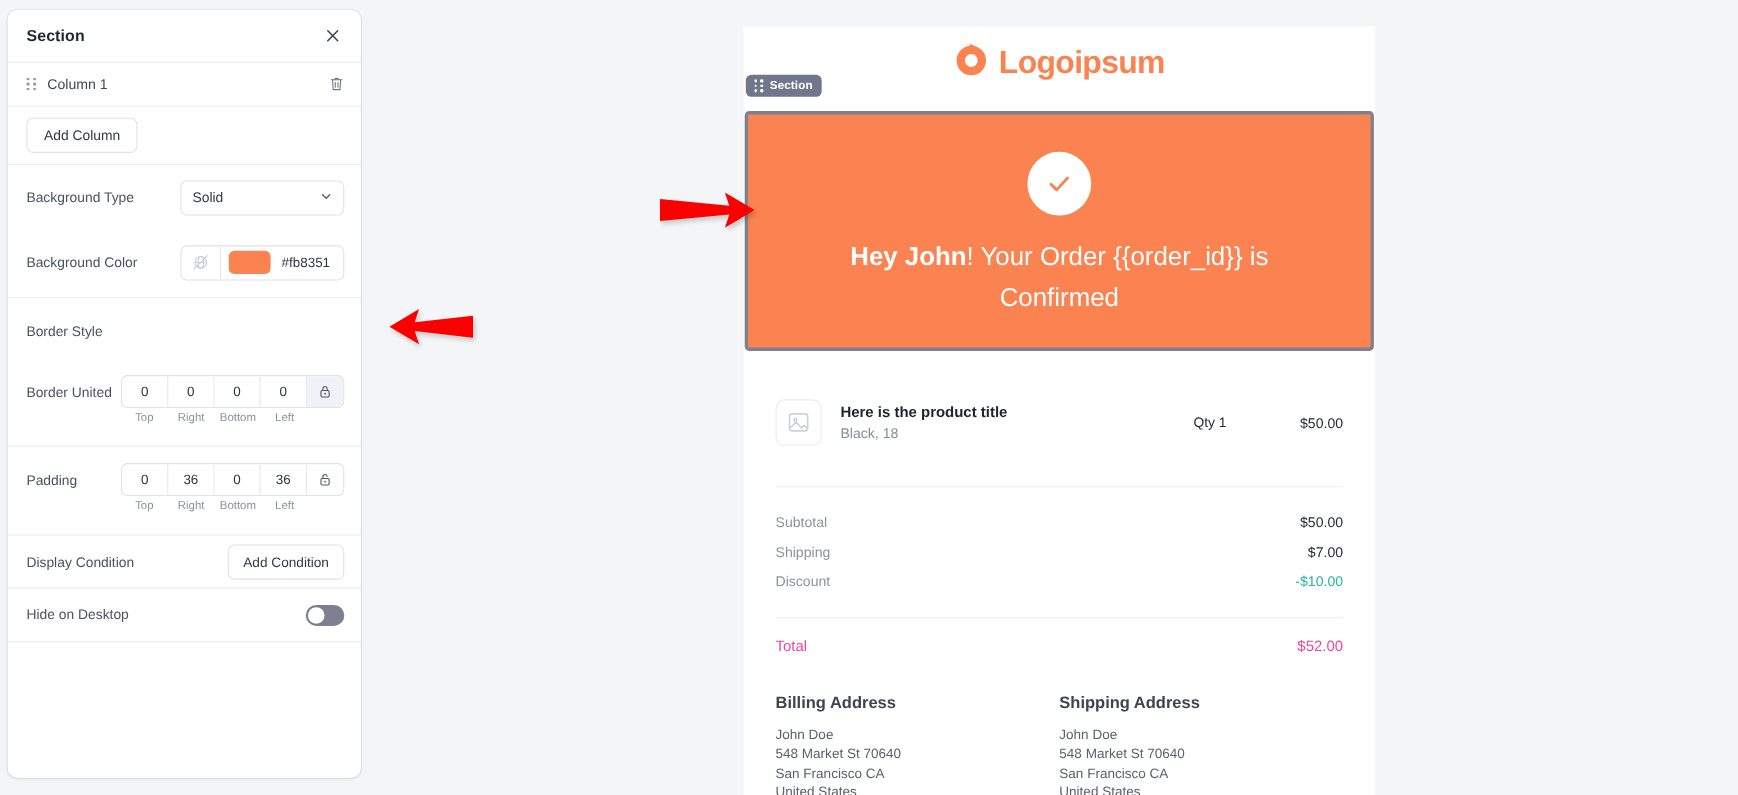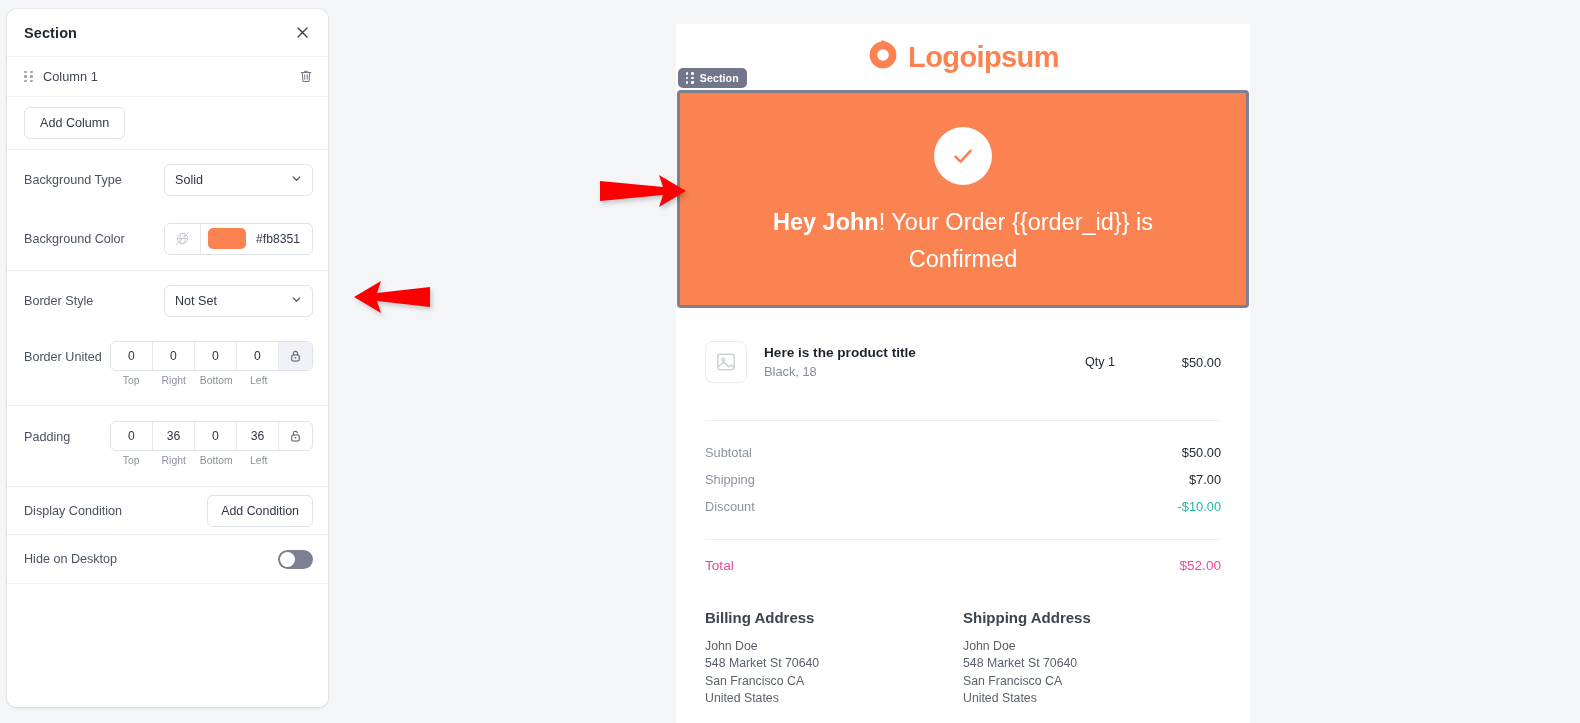--- a/index.html
+++ b/index.html
@@ -155,21 +155,21 @@
     border-radius: 5px; height: 20px;
     display: flex; align-items: center; gap: 6px;
     padding: 0 8px; z-index: 6;
   }
   .section-badge .bdots { display: grid; grid-template-columns: 2.6px 2.6px; gap: 2px 2.6px; }
   .section-badge .bdots i { width: 2.4px; height: 2.4px; background: #fff; border-radius: 50%; display: block; }
   .badge-label { font-size: 10.6px; font-weight: 600; letter-spacing: .1px; }
 
   .hero {
     position: relative;
-    margin: 0 1px;
+    margin: 11px 1px;
     background: #fb8351;
     border: 3px solid #7c8090;
     border-radius: 4px;
     padding: 26px 36px 30px;
     text-align: center;
     height: 218px;
   }
   .check-circle {
     width: 58px; height: 58px; border-radius: 50%; background: #fff;
     margin: 8px auto 0; display: flex; align-items: center; justify-content: center;
@@ -285,28 +285,20 @@
           <span class="hex">#fb8351</span>
         </div>
       </div>
     </div>
 
     <div class="sep"></div>
 
     <div class="group">
       <div class="row ctl-row">
         <span class="row-label">Border Style</span>
-        <div class="select">
-          <span>Not Set</span>
-          <span class="chev">
-            <svg width="13" height="13" viewBox="0 0 14 14" fill="none" stroke="currentColor" stroke-width="1.3" stroke-linecap="round" stroke-linejoin="round">
-                <path d="M3.5 5.4 L7 8.9 L10.5 5.4"></path>
-              </svg>
-          </span>
-        </div>
       </div>
       <div class="spacing-row">
         <span class="spacing-label">Border United</span>
         <div class="spacing-right">
           <div class="spacing-boxes">
             <span class="cell">0</span>
             <span class="cell">0</span>
             <span class="cell">0</span>
             <span class="cell">0</span>
             <span class="lockcell on">

